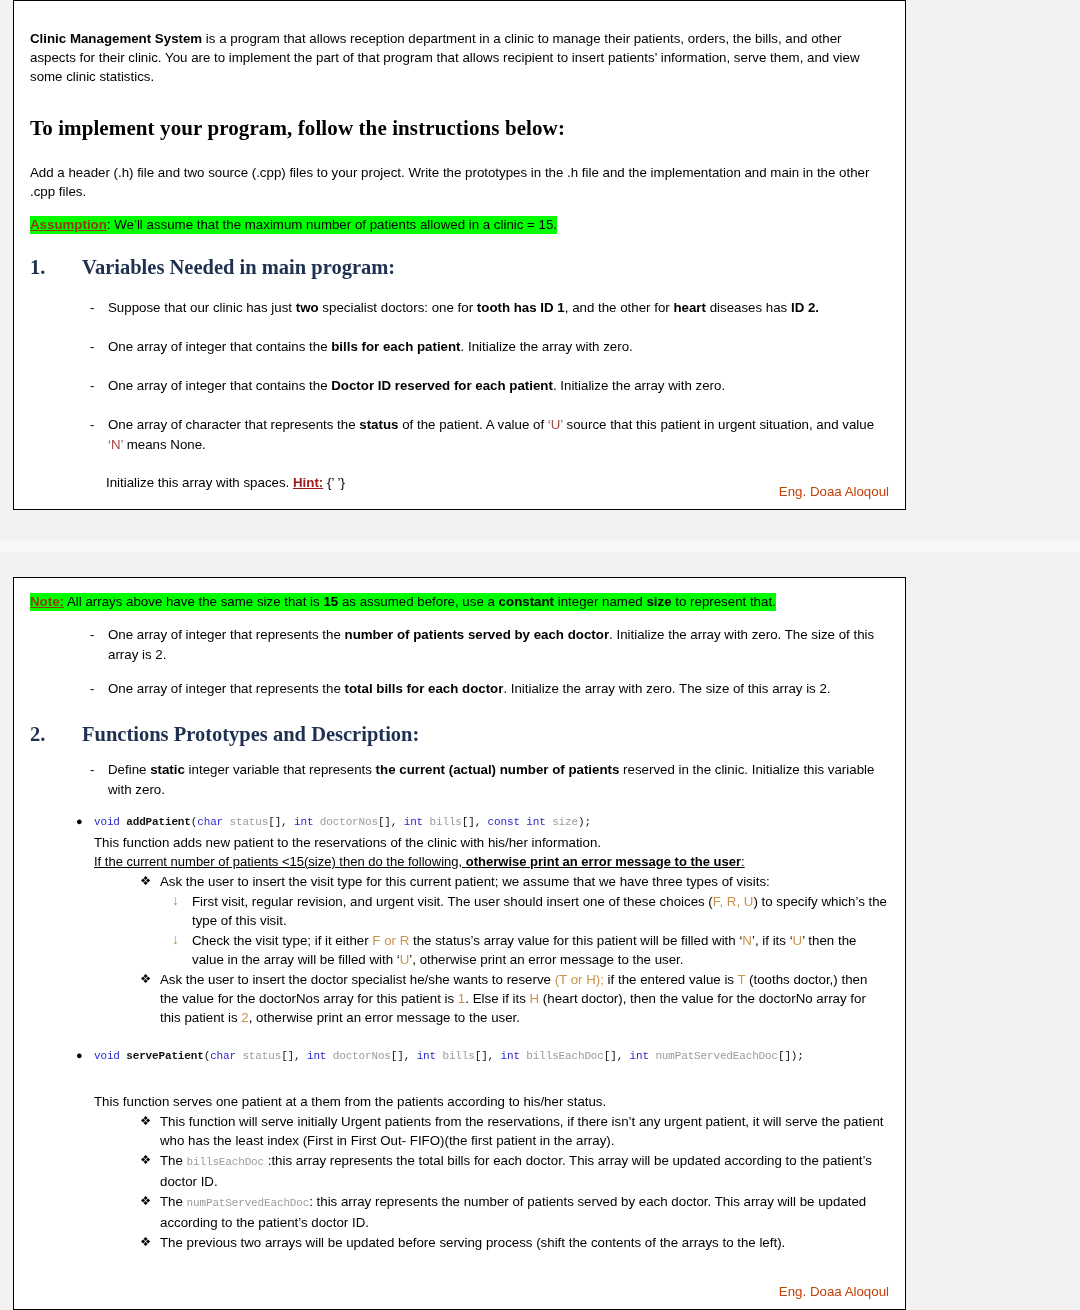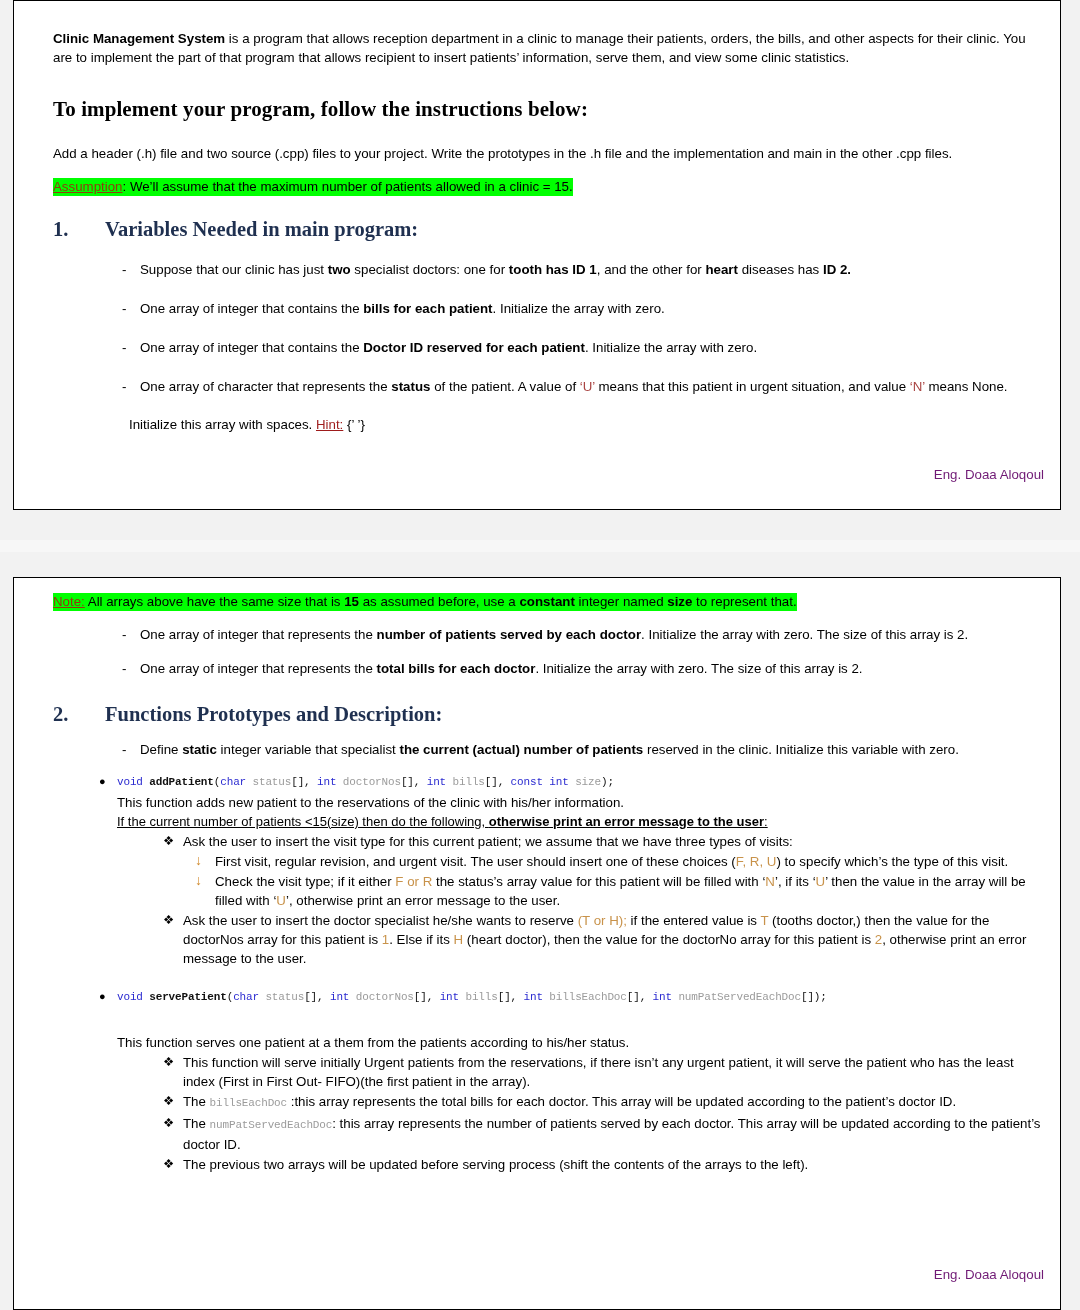--- a/index.html
+++ b/index.html
@@ -10,25 +10,24 @@
   body {
     width: 1080px;
     height: 1310px;
     font-family: "Liberation Sans", sans-serif;
     color: #000;
     overflow: hidden;
   }
   .page {
     position: absolute;
     left: 13px;
-    width: 1048px;
+    width: 893px;
     background: #ffffff;
     border: 1.5px solid #000;
     box-sizing: border-box;
-    padding-left: 23px;
   }
   #page-1 { top: 0px;   height: 510px; }
   #page-2 { top: 577px; height: 733px; }
 
   .page-inner {
     position: relative;
     height: 100%;
     padding: 18px 16px 0 16px;
     box-sizing: border-box;
   }
@@ -64,40 +63,40 @@
   }
 
   .hl-green {
     background: #00FF00;
     padding: 1px 0 2px 0;
     font-size: 13.3px;
     line-height: 19px;
   }
   .kw-red {
     color: #923B0E;
-    font-weight: normal;
+    font-weight: bold;
     text-decoration: underline;
   }
   .assumption-row { margin-top: 14px; }
 
   .h-num {
     font-family: "Liberation Serif", serif;
     font-weight: bold;
     font-size: 20.5px;
     color: #1F3050;
     margin-top: 22px;
     margin-bottom: 0;
     display: flex;
   }
   .h-num .num { width: 52px; flex: 0 0 52px; }
   .h-num .txt { flex: 1; }
 
   ul.dash-list {
     list-style: none;
-    margin: 11px;
+    margin: 2px;
     padding: 0;
   }
   ul.dash-list > li {
     position: relative;
     padding-left: 76px;
     margin-top: 19px;
     font-size: 13.3px;
     line-height: 20px;
   }
   ul.dash-list > li::before {
@@ -205,23 +204,23 @@
   .serve-desc {
     padding-left: 64px;
     font-size: 13.3px;
     line-height: 19px;
     margin-top: 26px;
   }
 
   .footer {
     position: absolute;
     right: 16px;
-    bottom: 27px;
-    font-size: 13.3px;
-    color: #701a75;
+    bottom: 10px;
+    font-size: 13.3px;
+    color: #c2410c;
   }
 
   .gap-band {
     position: absolute;
     left: 0;
     top: 540px;
     width: 1080px;
     height: 12px;
     background: #f7f7f7;
   }
@@ -246,21 +245,21 @@
 
     <div class="h-num">
       <span class="num">1.</span>
       <span class="txt">Variables Needed in main program:</span>
     </div>
 
     <ul class="dash-list" id="p1-items">
         <li><span>Suppose that our clinic has just </span><b>two</b><span> specialist doctors: one for </span><b>tooth has ID 1</b><span>, and the other for </span><b>heart</b><span> diseases has </span><b>ID 2.</b></li>
         <li><span>One array of integer that contains the </span><b>bills for each patient</b><span>. Initialize the array with zero.</span></li>
         <li><span>One array of integer that contains the </span><b>Doctor ID reserved for each patient</b><span>. Initialize the array with zero.</span></li>
-        <li><span>One array of character that represents the </span><b>status</b><span> of the patient. A value of </span><span class="red-char">‘U’</span><span>  means that this patient in urgent situation, and value </span><span class="red-char">‘N’</span><span> means None.</span></li>
+        <li><span>One array of character that represents the </span><b>status</b><span> of the patient. A value of </span><span class="red-char">‘U’</span><span>  source that this patient in urgent situation, and value </span><span class="red-char">‘N’</span><span> means None.</span></li>
       </ul>
 
     <div class="sub-indent">
       <span>Initialize this array with spaces. </span><span class="kw-red" style="color:#9E1B1B;">Hint:</span><span> {’   ’}</span>
     </div>
 
     <div class="footer">Eng. Doaa Aloqoul</div>
   </div>
 </div>
 
@@ -273,21 +272,21 @@
         <li><span>One array of integer that represents the </span><b>number of patients served by each doctor</b><span>. Initialize the array with zero. The size of this array is 2.</span></li>
         <li><span>One array of integer that represents the </span><b>total bills for each doctor</b><span>. Initialize the array with zero. The size of this array is 2.</span></li>
       </ul>
 
     <div class="h-num" style="margin-top:24px;">
       <span class="num">2.</span>
       <span class="txt">Functions Prototypes and Description:</span>
     </div>
 
     <ul class="dash-list tight" id="p2-static">
-        <li><span>Define </span><b>static</b><span> integer variable that specialist </span><b>the current (actual) number of patients</b><span> reserved in the clinic. Initialize this variable with zero.</span></li>
+        <li><span>Define </span><b>static</b><span> integer variable that represents </span><b>the current (actual) number of patients</b><span> reserved in the clinic. Initialize this variable with zero.</span></li>
       </ul>
 
     <ul class="bullet-list" style="margin-top:8px;">
       <li>
         <div class="code" id="proto-add"><span class="c-kw">void</span><span class="c-pl">&nbsp;</span><span class="c-fn">addPatient</span><span class="c-pl">(</span><span class="c-kw">char</span><span class="c-pl">&nbsp;</span><span class="c-var">status</span><span class="c-pl">[],&nbsp;</span><span class="c-kw">int</span><span class="c-pl">&nbsp;</span><span class="c-var">doctorNos</span><span class="c-pl">[],&nbsp;</span><span class="c-kw">int</span><span class="c-pl">&nbsp;</span><span class="c-var">bills</span><span class="c-pl">[],&nbsp;</span><span class="c-kw">const</span><span class="c-pl">&nbsp;</span><span class="c-kw">int</span><span class="c-pl">&nbsp;</span><span class="c-var">size</span><span class="c-pl">);</span></div>
       </li>
     </ul>
     <div class="fn-desc">This function adds new patient to the reservations of the clinic with his/her information.</div>
     <div class="fn-cond"><span>If the current number of patients &lt;15(size) then do the following, </span><b>otherwise print an error message to the user</b><span>:</span></div>
 

